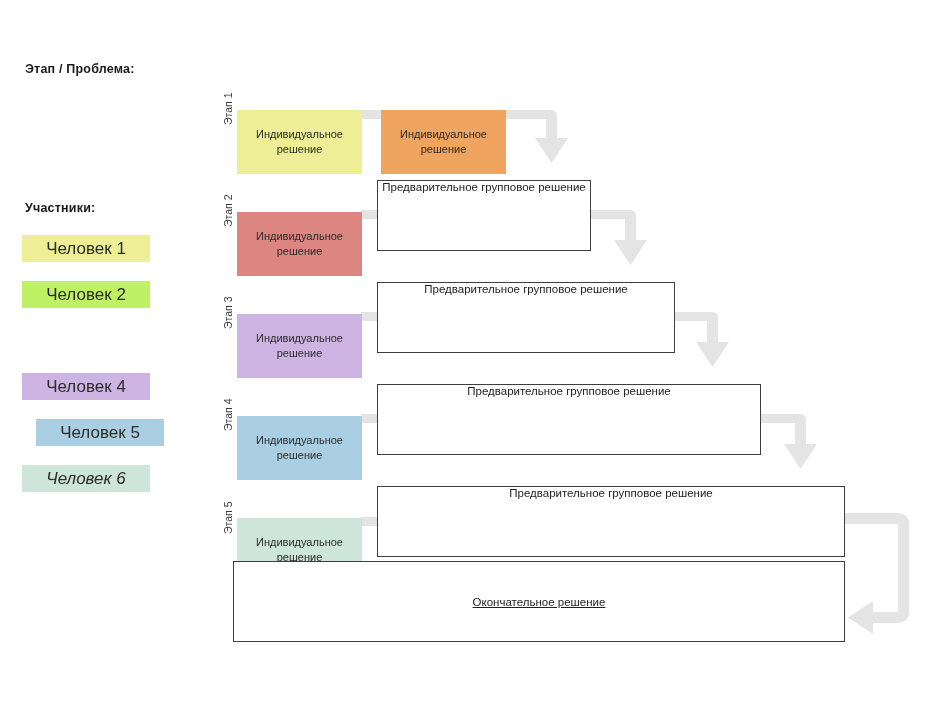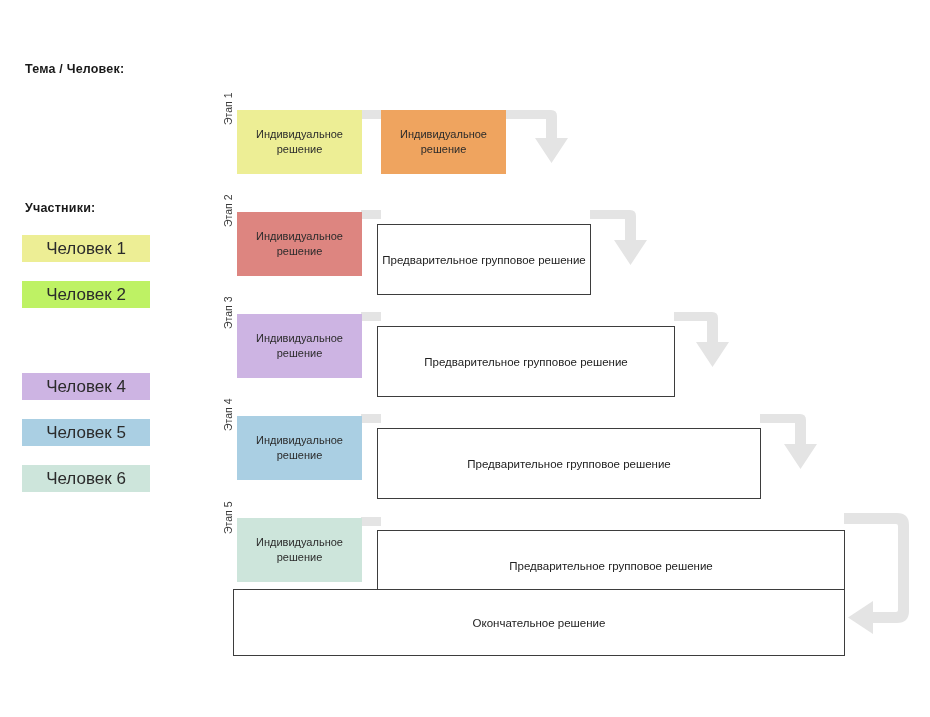--- a/index.html
+++ b/index.html
@@ -43,61 +43,60 @@
     display:flex;align-items:center;justify-content:center;
     text-align:center;
     font-size:11px;line-height:1.35;color:#2b2b2b;
     box-sizing:border-box;
     margin-top:28px;
   }
   .grp-box{
     position:absolute;
     background:#ffffff;
     border:1.3px solid #3d3d3d;
-    display:flex;align-items:center;justify-content:center;
+    display:flex;justify-content:center;
     text-align:center;
     font-size:11.5px;color:#222;
     box-sizing:border-box;
-    margin-top:44px;
   }
   .final-box{
     position:absolute;
     background:#ffffff;
     border:1.3px solid #3d3d3d;
     display:flex;align-items:center;justify-content:center;
     font-size:11.5px;color:#222;
     box-sizing:border-box;
   }
 
   
   #arrows{position:absolute;left:0;top:0;width:930px;height:717px;pointer-events:none;}
   .conn{fill:#e4e4e4;}
 </style>
 </head>
 <body>
 
 <div id="canvas">
 
-  <div class="panel-title" id="topic-title">Тема / Человек:</div>
+  <div class="panel-title" id="topic-title">Этап / Проблема:</div>
 
   <div class="panel-title" id="participants-title">Участники:</div>
 
   <div class="legend-box" style="top:235px;background:#edee95;">
     <span>Человек 1</span>
   </div>
   <div class="legend-box" style="top:281px;background:#bef264;justify-content:center;">
     <span>Человек 2</span>
   </div>
   <div class="legend-box" style="top:373px;background:#cdb4e3;">
     <span>Человек 4</span>
   </div>
-  <div class="legend-box" style="top:419px;background:#aacfe3;">
+  <div class="legend-box" style="top:419px;background:#aacfe3;margin-left:14px;">
     <span>Человек 5</span>
   </div>
-  <div class="legend-box" style="top:465px;background:#cde5db;">
+  <div class="legend-box" style="top:465px;background:#cde5db;font-style:italic;">
     <span>Человек 6</span>
   </div>
 
   <svg id="arrows" viewBox="0 0 930 717">
 
     <rect class="conn" x="361" y="110" width="22" height="9"></rect>
 
     <path class="conn" d="M505 110 L551 110 Q557 110 557 116 L557 138 L568 138 L551.5 163 L535 138 L546 138 L546 119 L505 119 Z"></path>
 
     <rect class="conn" x="361" y="210" width="20" height="9"></rect>
@@ -151,17 +150,17 @@
     <span>Предварительное групповое решение</span>
   </div>
 
   <div class="ind-box" style="left:237px;top:490px;width:125px;height:64px;background:#cde5db;">
     <span>Индивидуальное решение</span>
   </div>
   <div class="grp-box" style="left:377px;top:486px;width:468px;height:71px;">
     <span>Предварительное групповое решение</span>
   </div>
 
-  <div class="final-box" style="left:233px;top:589px;width:612px;height:67px;">
+  <div class="final-box" style="left:233px;top:561px;width:612px;height:81px;text-decoration:underline;">
     <span>Окончательное решение</span>
   </div>
 
 </div>
 
 </body></html>

